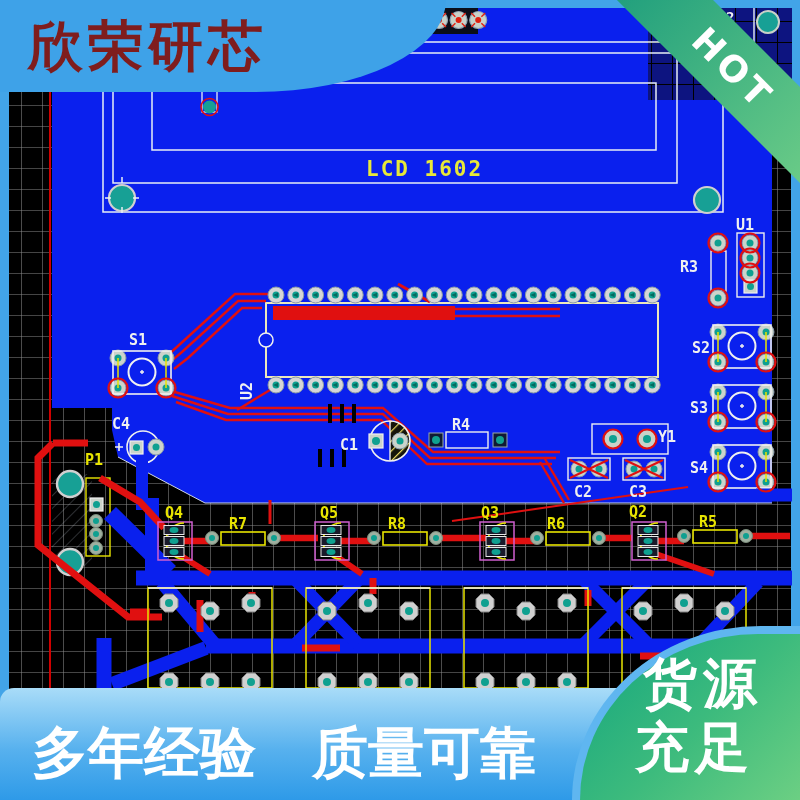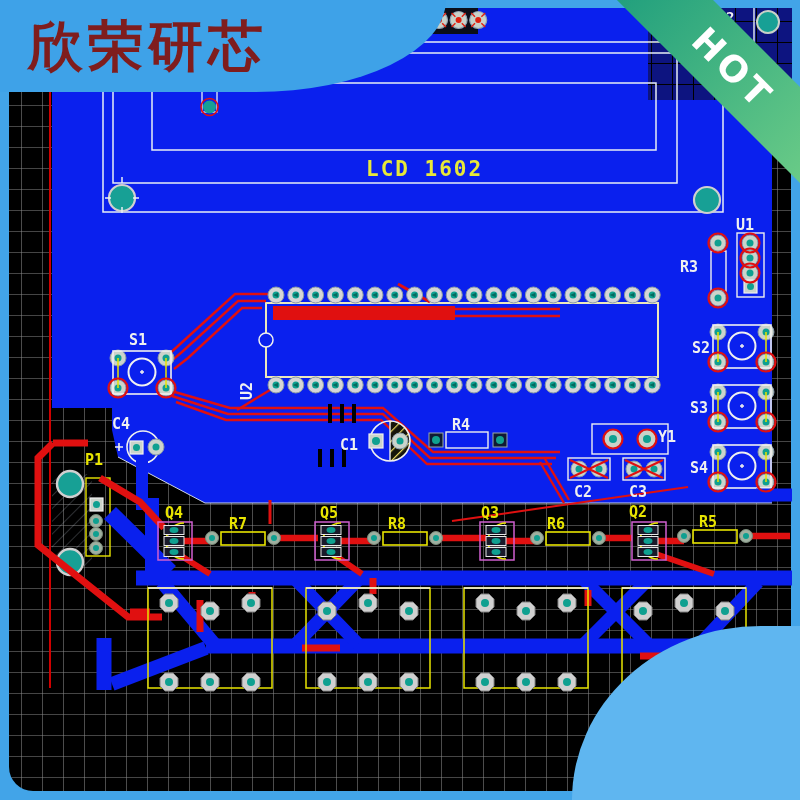--- a/index.html
+++ b/index.html
@@ -418,16 +418,23 @@
 </svg>
 
 <div class="ribbon">
   <span>HOT</span>
 </div>
 
 <div class="banner-top">
   <span>欣荣研芯</span>
 </div>
 
+<div class="banner-bottom">
+  <span>多年经验　质量可靠</span>
+</div>
 
 <div class="stock-outline"></div>
-
+<div class="stock-box">
+  <div class="l1">货源</div>
+  <div class="l2">充足</div>
 </div>
 
+</div>
+
 </body></html>

